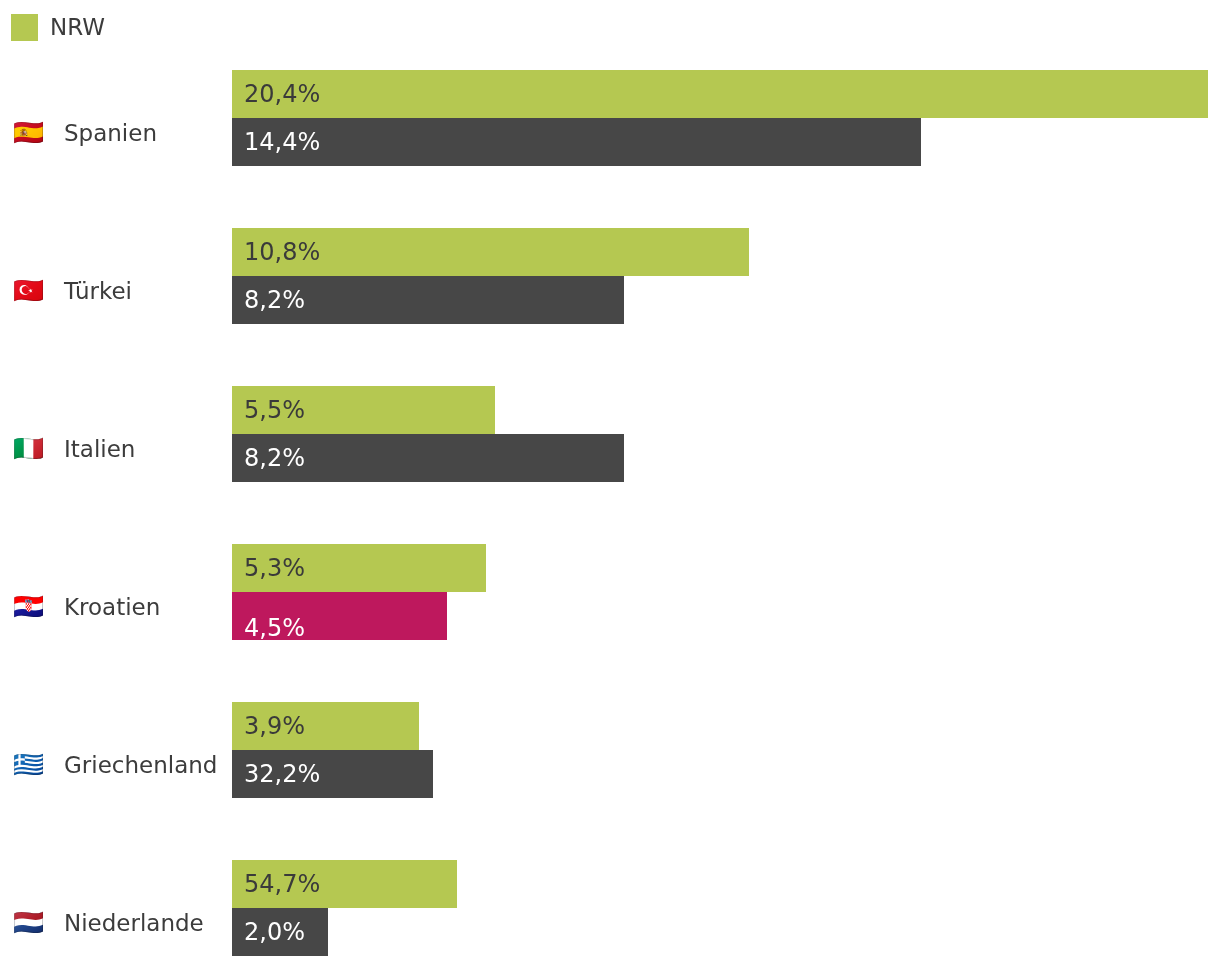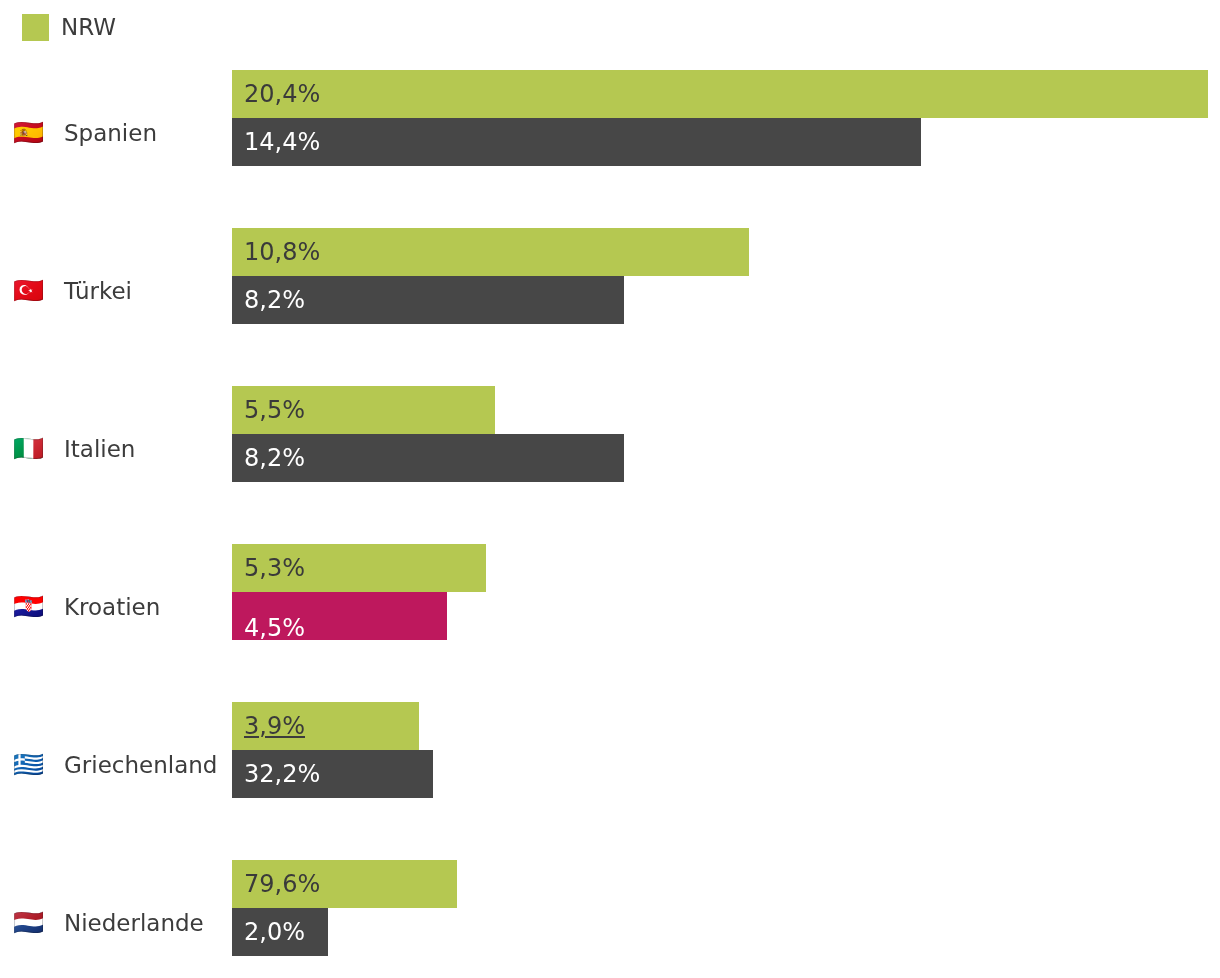--- a/index.html
+++ b/index.html
@@ -12,21 +12,21 @@
     height: 978px;
     overflow: hidden;
     font-family: "DejaVu Sans", "Liberation Sans", sans-serif;
     color: #3c3c3c;
     position: relative;
   }
 
   
   #legend {
     position: absolute;
-    left: 22px;
+    left: 11px;
     top: 11px;
     height: 32px;
     display: flex;
     align-items: center;
   }
   .legend-item {
     display: flex;
     align-items: center;
     margin-right: 34px;
   }
@@ -166,35 +166,35 @@
           <span class="bar-value">4,5%</span>
         </div>
       </div>
     </div>
     <div class="row">
       <div class="row-label">
         <span class="flag">🇬🇷</span>
         <span class="country-name">Griechenland</span>
       </div>
       <div class="bars">
-        <div class="bar bar-nrw" style="width: 186.615px; background: rgb(181, 200, 81); text-decoration: underline;">
+        <div class="bar bar-nrw" style="width: 186.615px; background: rgb(181, 200, 81);">
           <span class="bar-value">3,9%</span>
         </div>
         <div class="bar bar-de" style="width: 200.97px; background: rgb(71, 71, 71);">
           <span class="bar-value">32,2%</span>
         </div>
       </div>
     </div>
     <div class="row">
       <div class="row-label">
         <span class="flag">🇳🇱</span>
         <span class="country-name">Niederlande</span>
       </div>
       <div class="bars">
         <div class="bar bar-nrw" style="width: 224.895px; background: rgb(181, 200, 81);">
-          <span class="bar-value">79,6%</span>
+          <span class="bar-value">54,7%</span>
         </div>
         <div class="bar bar-de" style="width: 95.7px; background: rgb(71, 71, 71);">
           <span class="bar-value">2,0%</span>
         </div>
       </div>
     </div>
   </div>
 
 </body></html>

